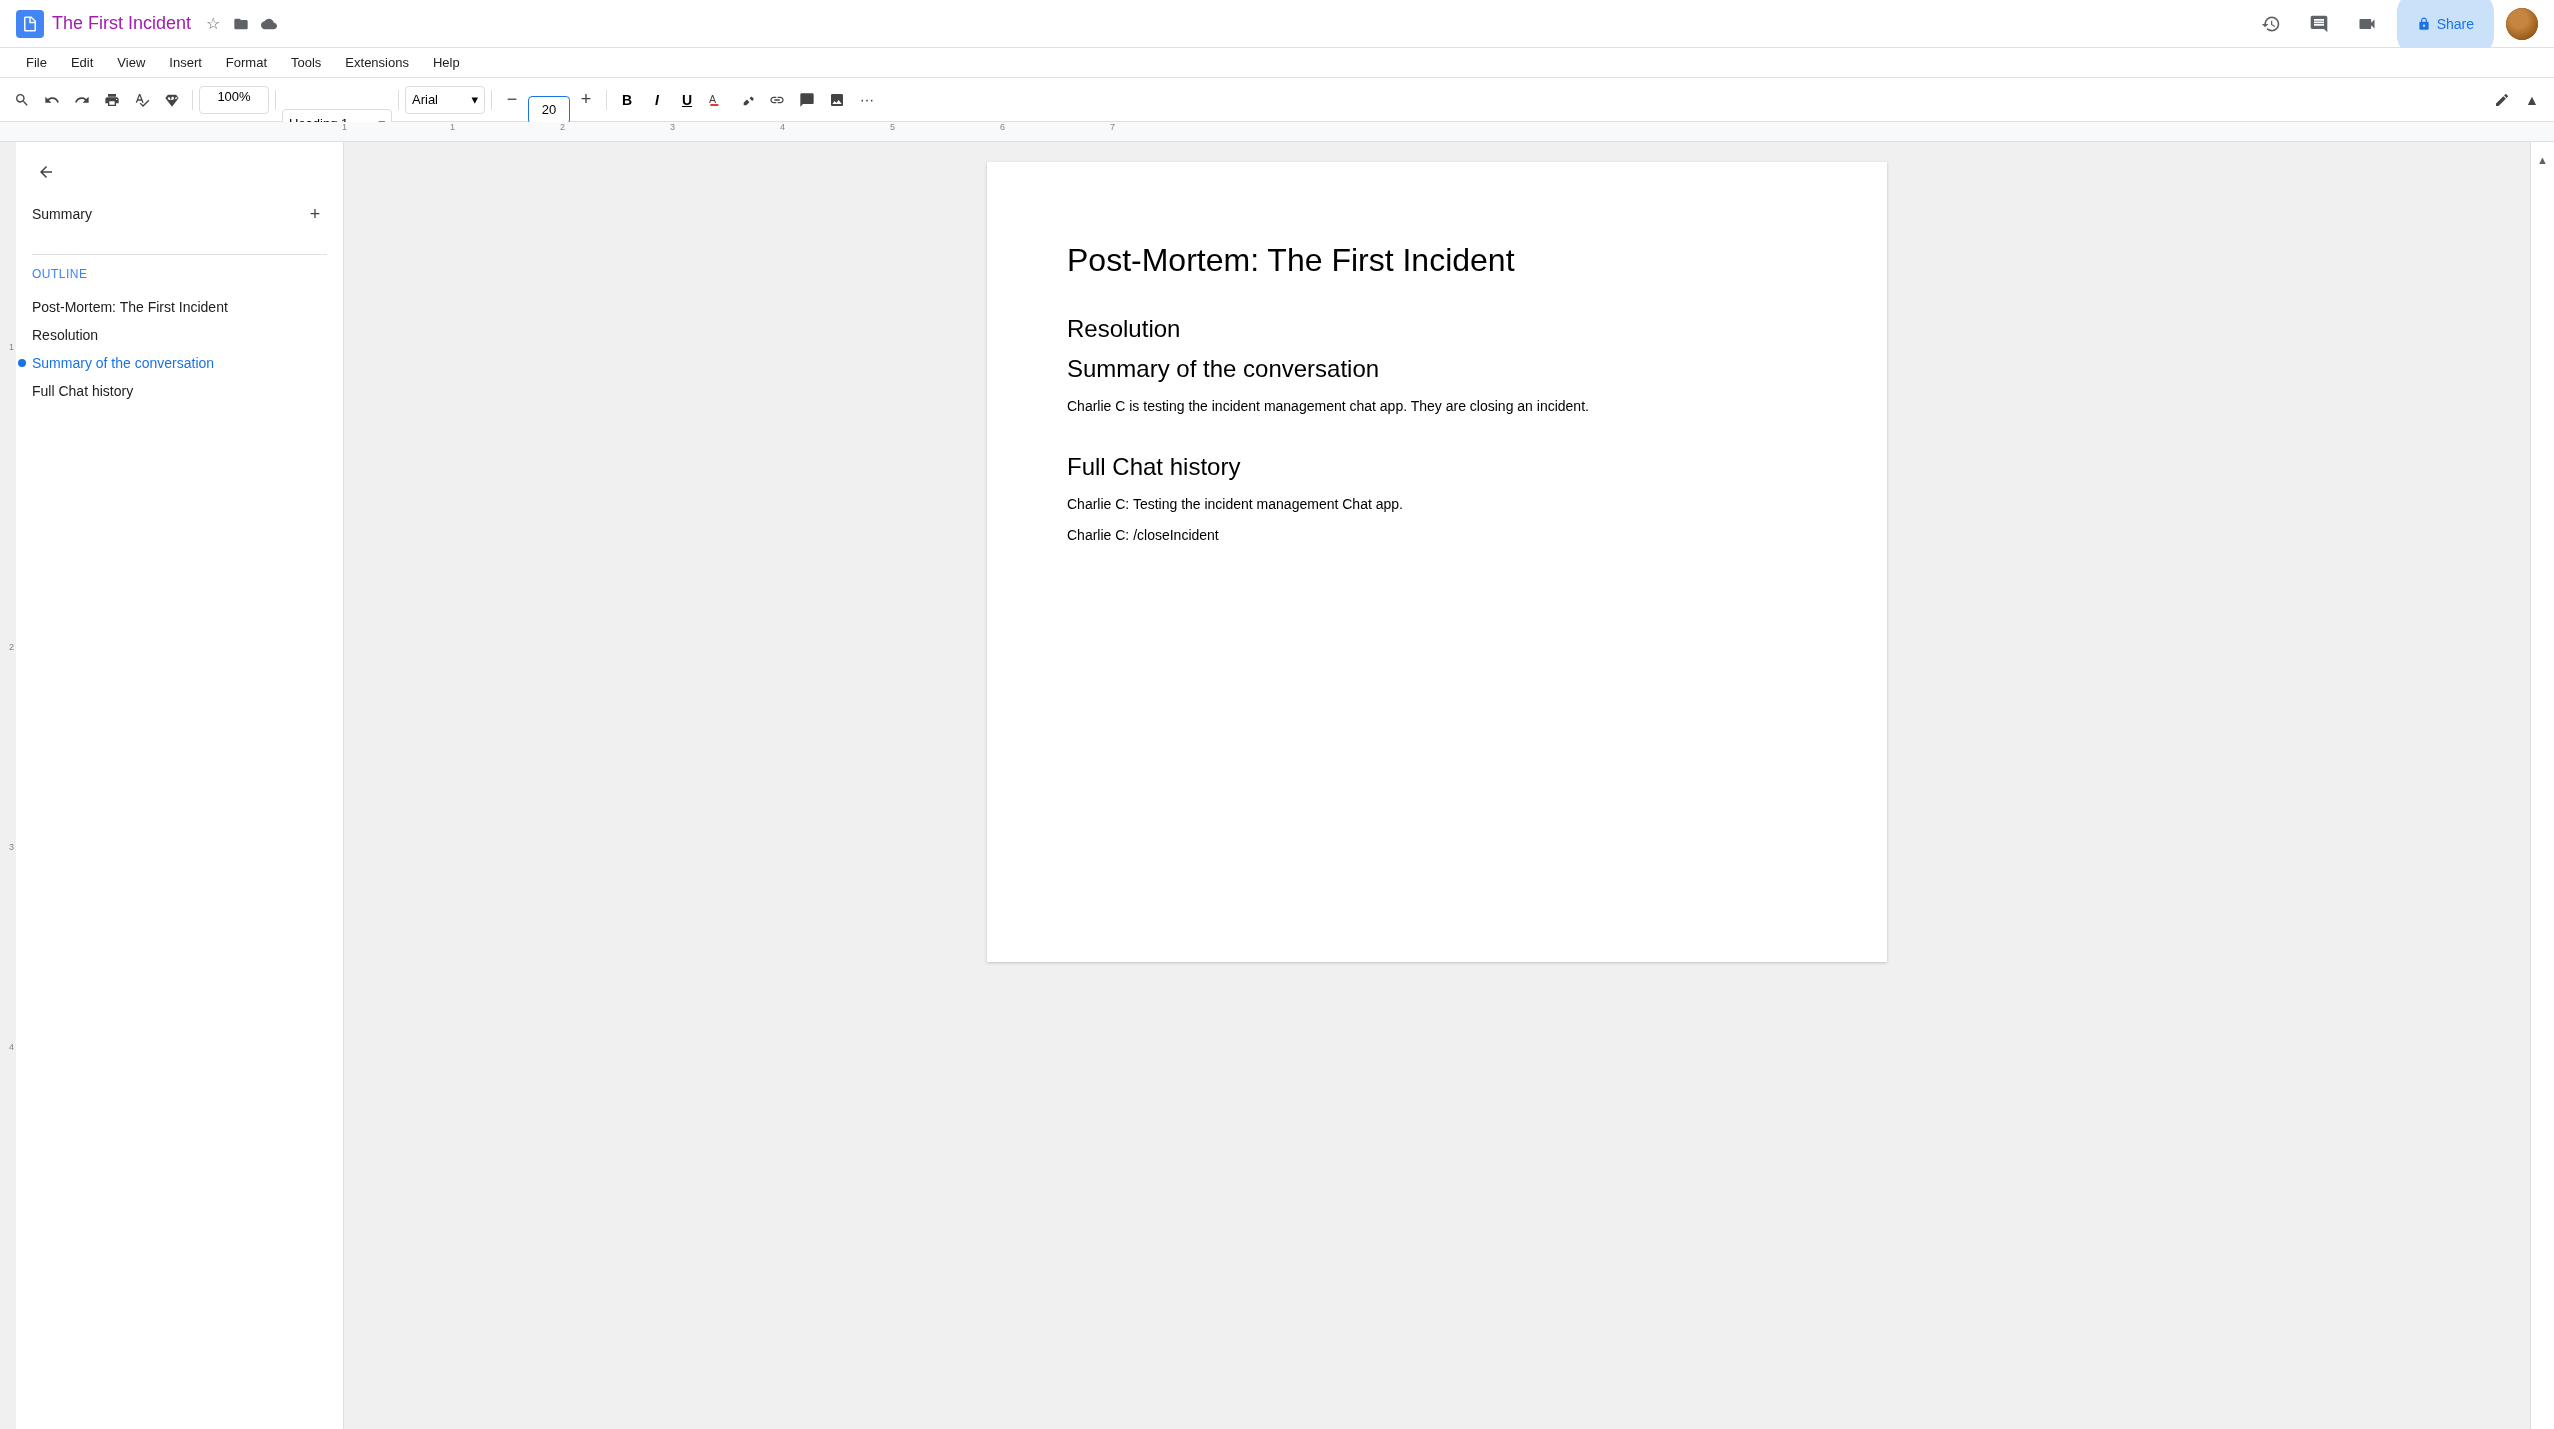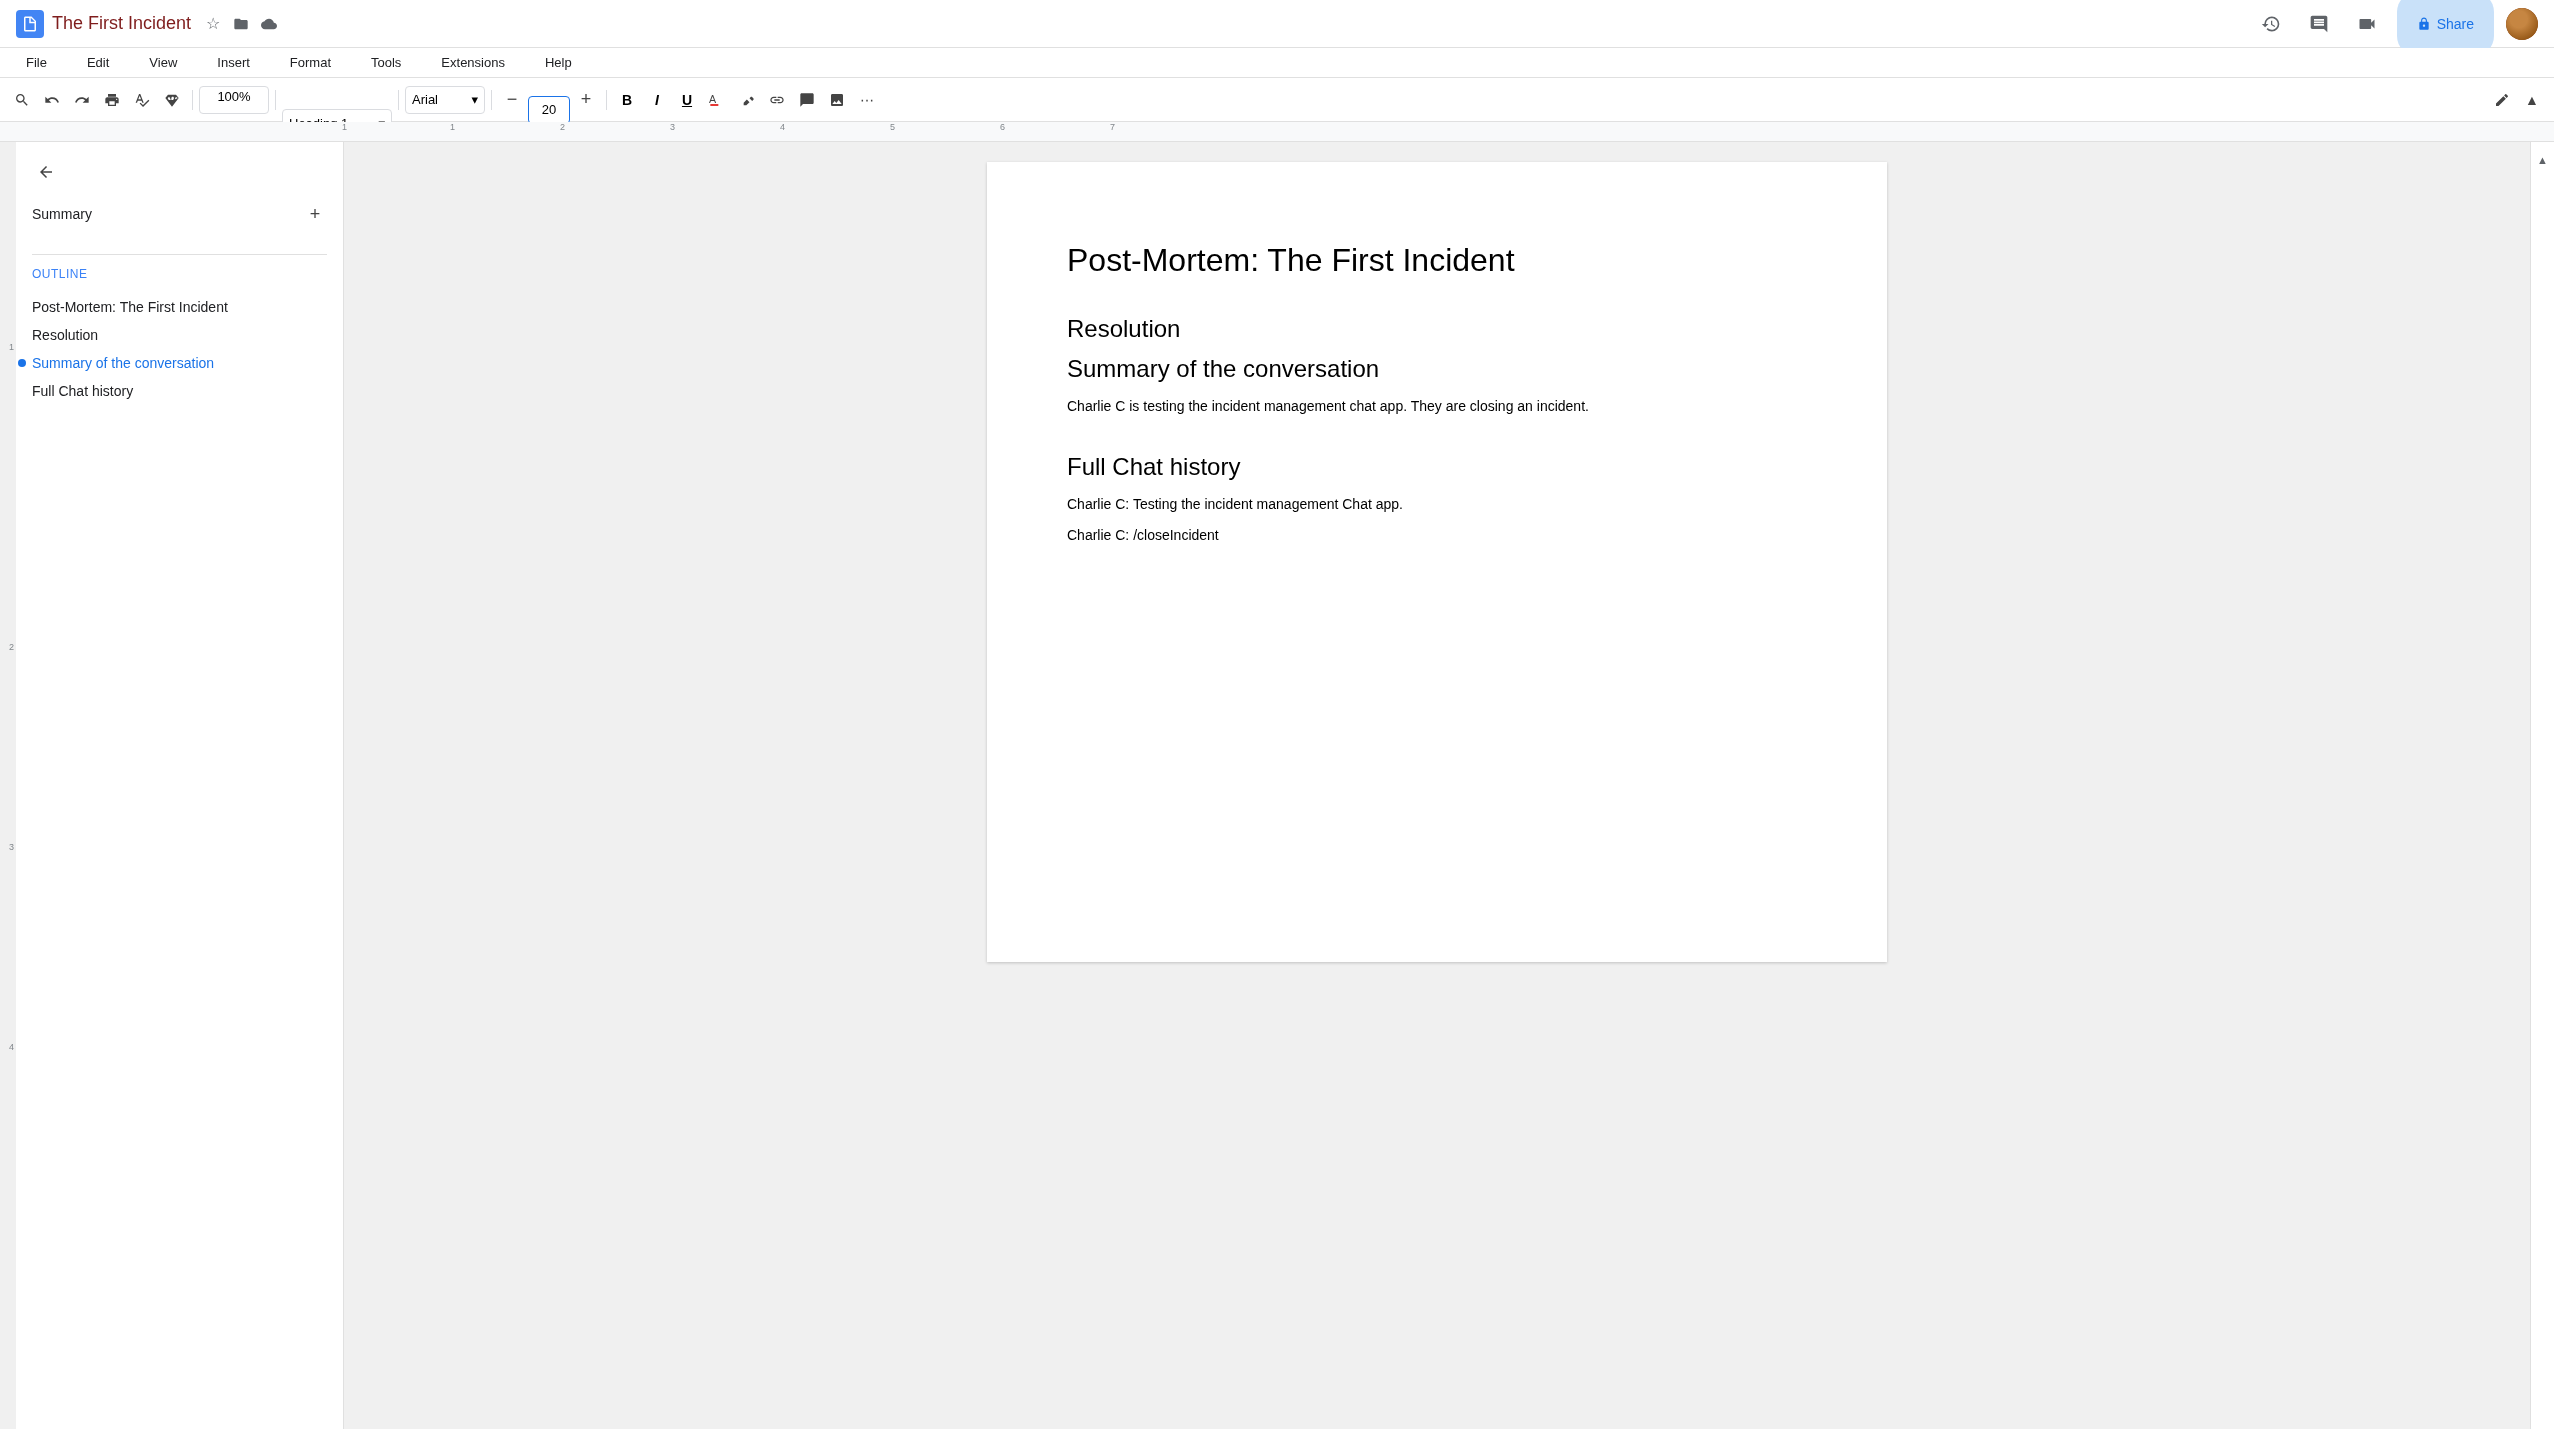--- a/index.html
+++ b/index.html
@@ -18,21 +18,21 @@
     .app-icon {
       width: 28px; height: 28px;
       background: #4285F4;
       border-radius: 4px;
       display: flex; align-items: center; justify-content: center;
       color: white; font-size: 16px; font-weight: bold;
       flex-shrink: 0;
     }
     .doc-title {
       font-size: 18px;
-      color: #7f1d1d;
+      color: #a21caf;
       font-weight: 400;
     }
     .title-icons {
       display: flex; gap: 8px; align-items: center; margin-left: 4px;
     }
     .title-icon {
       width: 20px; height: 20px; color: #5f6368; cursor: pointer;
       display: flex; align-items: center; justify-content: center; font-size: 16px;
     }
     .title-spacer { flex: 1; }
@@ -63,21 +63,21 @@
       background: linear-gradient(135deg, #8B6914 0%, #5D4037 100%);
     }
 
     
     .menu-bar {
       background: #fff;
       display: flex;
       align-items: center;
       padding: 2px 16px;
       border-bottom: 1px solid #e0e0e0;
-      gap: 20px;
+      gap: 4px;
       height: 30px;
     }
     .menu-item {
       font-size: 13px; color: #202124;
       padding: 4px 10px;
       border-radius: 4px;
       cursor: pointer;
     }
 
     

